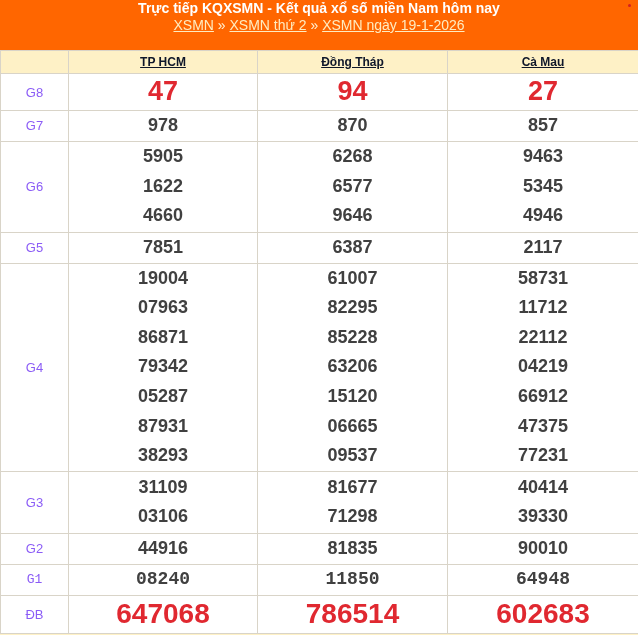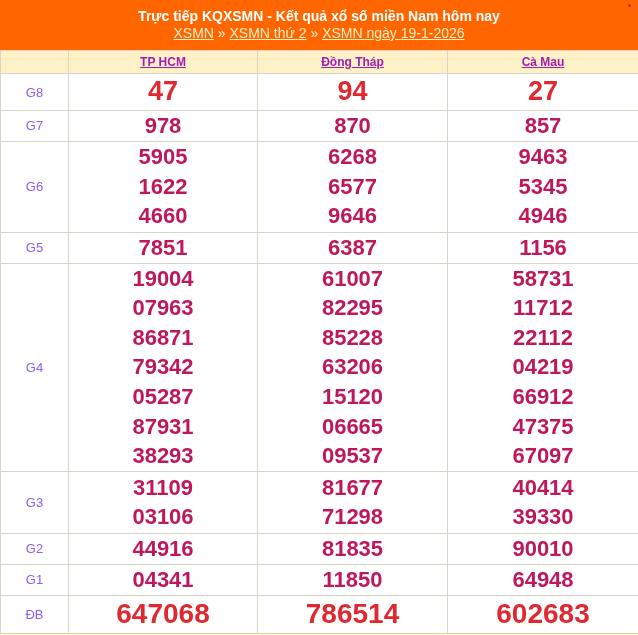--- a/index.html
+++ b/index.html
@@ -1,28 +1,28 @@
 <!DOCTYPE html>
 <html><head>
   <meta charset="utf-8">
   <style>
     * { box-sizing: border-box; margin: 0; padding: 0; }
     body { width: 638px; height: 635px; background: #ffffff; font-family: "Liberation Sans", sans-serif; overflow: hidden; }
     .wrap { width: 638px; position: relative; }
-    .banner { background: #ff6600; height: 50px; text-align: center; color: #ffffff; padding-top: 8px; position: relative; }
+    .banner { background: #ff6600; height: 50px; text-align: center; color: #ffffff; padding-top: 0; position: relative; }
     .banner .title { font-weight: bold; font-size: 14px; line-height: 17px; }
     .banner .crumbs { font-size: 14px; line-height: 17px; color: #fff3d6; }
     .banner .crumbs a { color: #ffecc0; text-decoration: underline; margin-top: 29px; }
     .banner .dot { position: absolute; right: 7px; top: 4px; width: 3px; height: 3px; background: #d42020; border-radius: 50%; }
     table { border-collapse: collapse; width: 638px; table-layout: fixed; }
     td, th { border: 1px solid #d9d4c8; text-align: center; vertical-align: middle; }
     tr.head th { background: #fef1c6; height: 23px; font-size: 12px; font-weight: bold; }
-    tr.head th a { color: #a21caf; text-decoration: underline; }
+    tr.head th a { color: #0f172a; text-decoration: underline; }
     td.label { font-size: 13px; color: #8b5cf6; width: 68px; }
-    td.num { font-weight: bold; font-size: 22px; color: #be185d; }
+    td.num { font-weight: bold; font-size: 18px; color: #404040; }
     td.num div { line-height: 29.6px; }
     .red { color: #e02830 !important; margin-top: 20px; }
     td.num.big { font-size: 27px; }
     td.num.jack { font-size: 28px; }
     .bottom { height: 3px; background: #fef1c6; }
   </style>
 </head>
 <body>
 
 <div class="wrap">
@@ -96,21 +96,21 @@
         </tr>
         <tr style="height: 31px; margin-left: 48px;">
           <td class="label">G5</td>
           <td class="num">
             <div>7851</div>
           </td>
           <td class="num">
             <div>6387</div>
           </td>
           <td class="num">
-            <div>1156</div>
+            <div>2117</div>
           </td>
         </tr>
         <tr style="height: 207px;">
           <td class="label">G4</td>
           <td class="num">
             <div>19004</div>
             <div>07963</div>
             <div>86871</div>
             <div>79342</div>
             <div>05287</div>
@@ -126,21 +126,21 @@
             <div>06665</div>
             <div>09537</div>
           </td>
           <td class="num">
             <div>58731</div>
             <div>11712</div>
             <div>22112</div>
             <div>04219</div>
             <div>66912</div>
             <div>47375</div>
-            <div>67097</div>
+            <div>77231</div>
           </td>
         </tr>
         <tr style="height: 62px;">
           <td class="label">G3</td>
           <td class="num">
             <div>31109</div>
             <div>03106</div>
           </td>
           <td class="num">
             <div>81677</div>
@@ -156,24 +156,24 @@
           <td class="num">
             <div>44916</div>
           </td>
           <td class="num">
             <div>81835</div>
           </td>
           <td class="num">
             <div>90010</div>
           </td>
         </tr>
-        <tr style="height: 31px;">
+        <tr style="height: 31px; font-family: Liberation Mono, monospace;">
           <td class="label">G1</td>
           <td class="num">
-            <div>04341</div>
+            <div>08240</div>
           </td>
           <td class="num">
             <div>11850</div>
           </td>
           <td class="num">
             <div>64948</div>
           </td>
         </tr>
         <tr style="height: 38px; padding-left: 44px;">
           <td class="label">ĐB</td>

